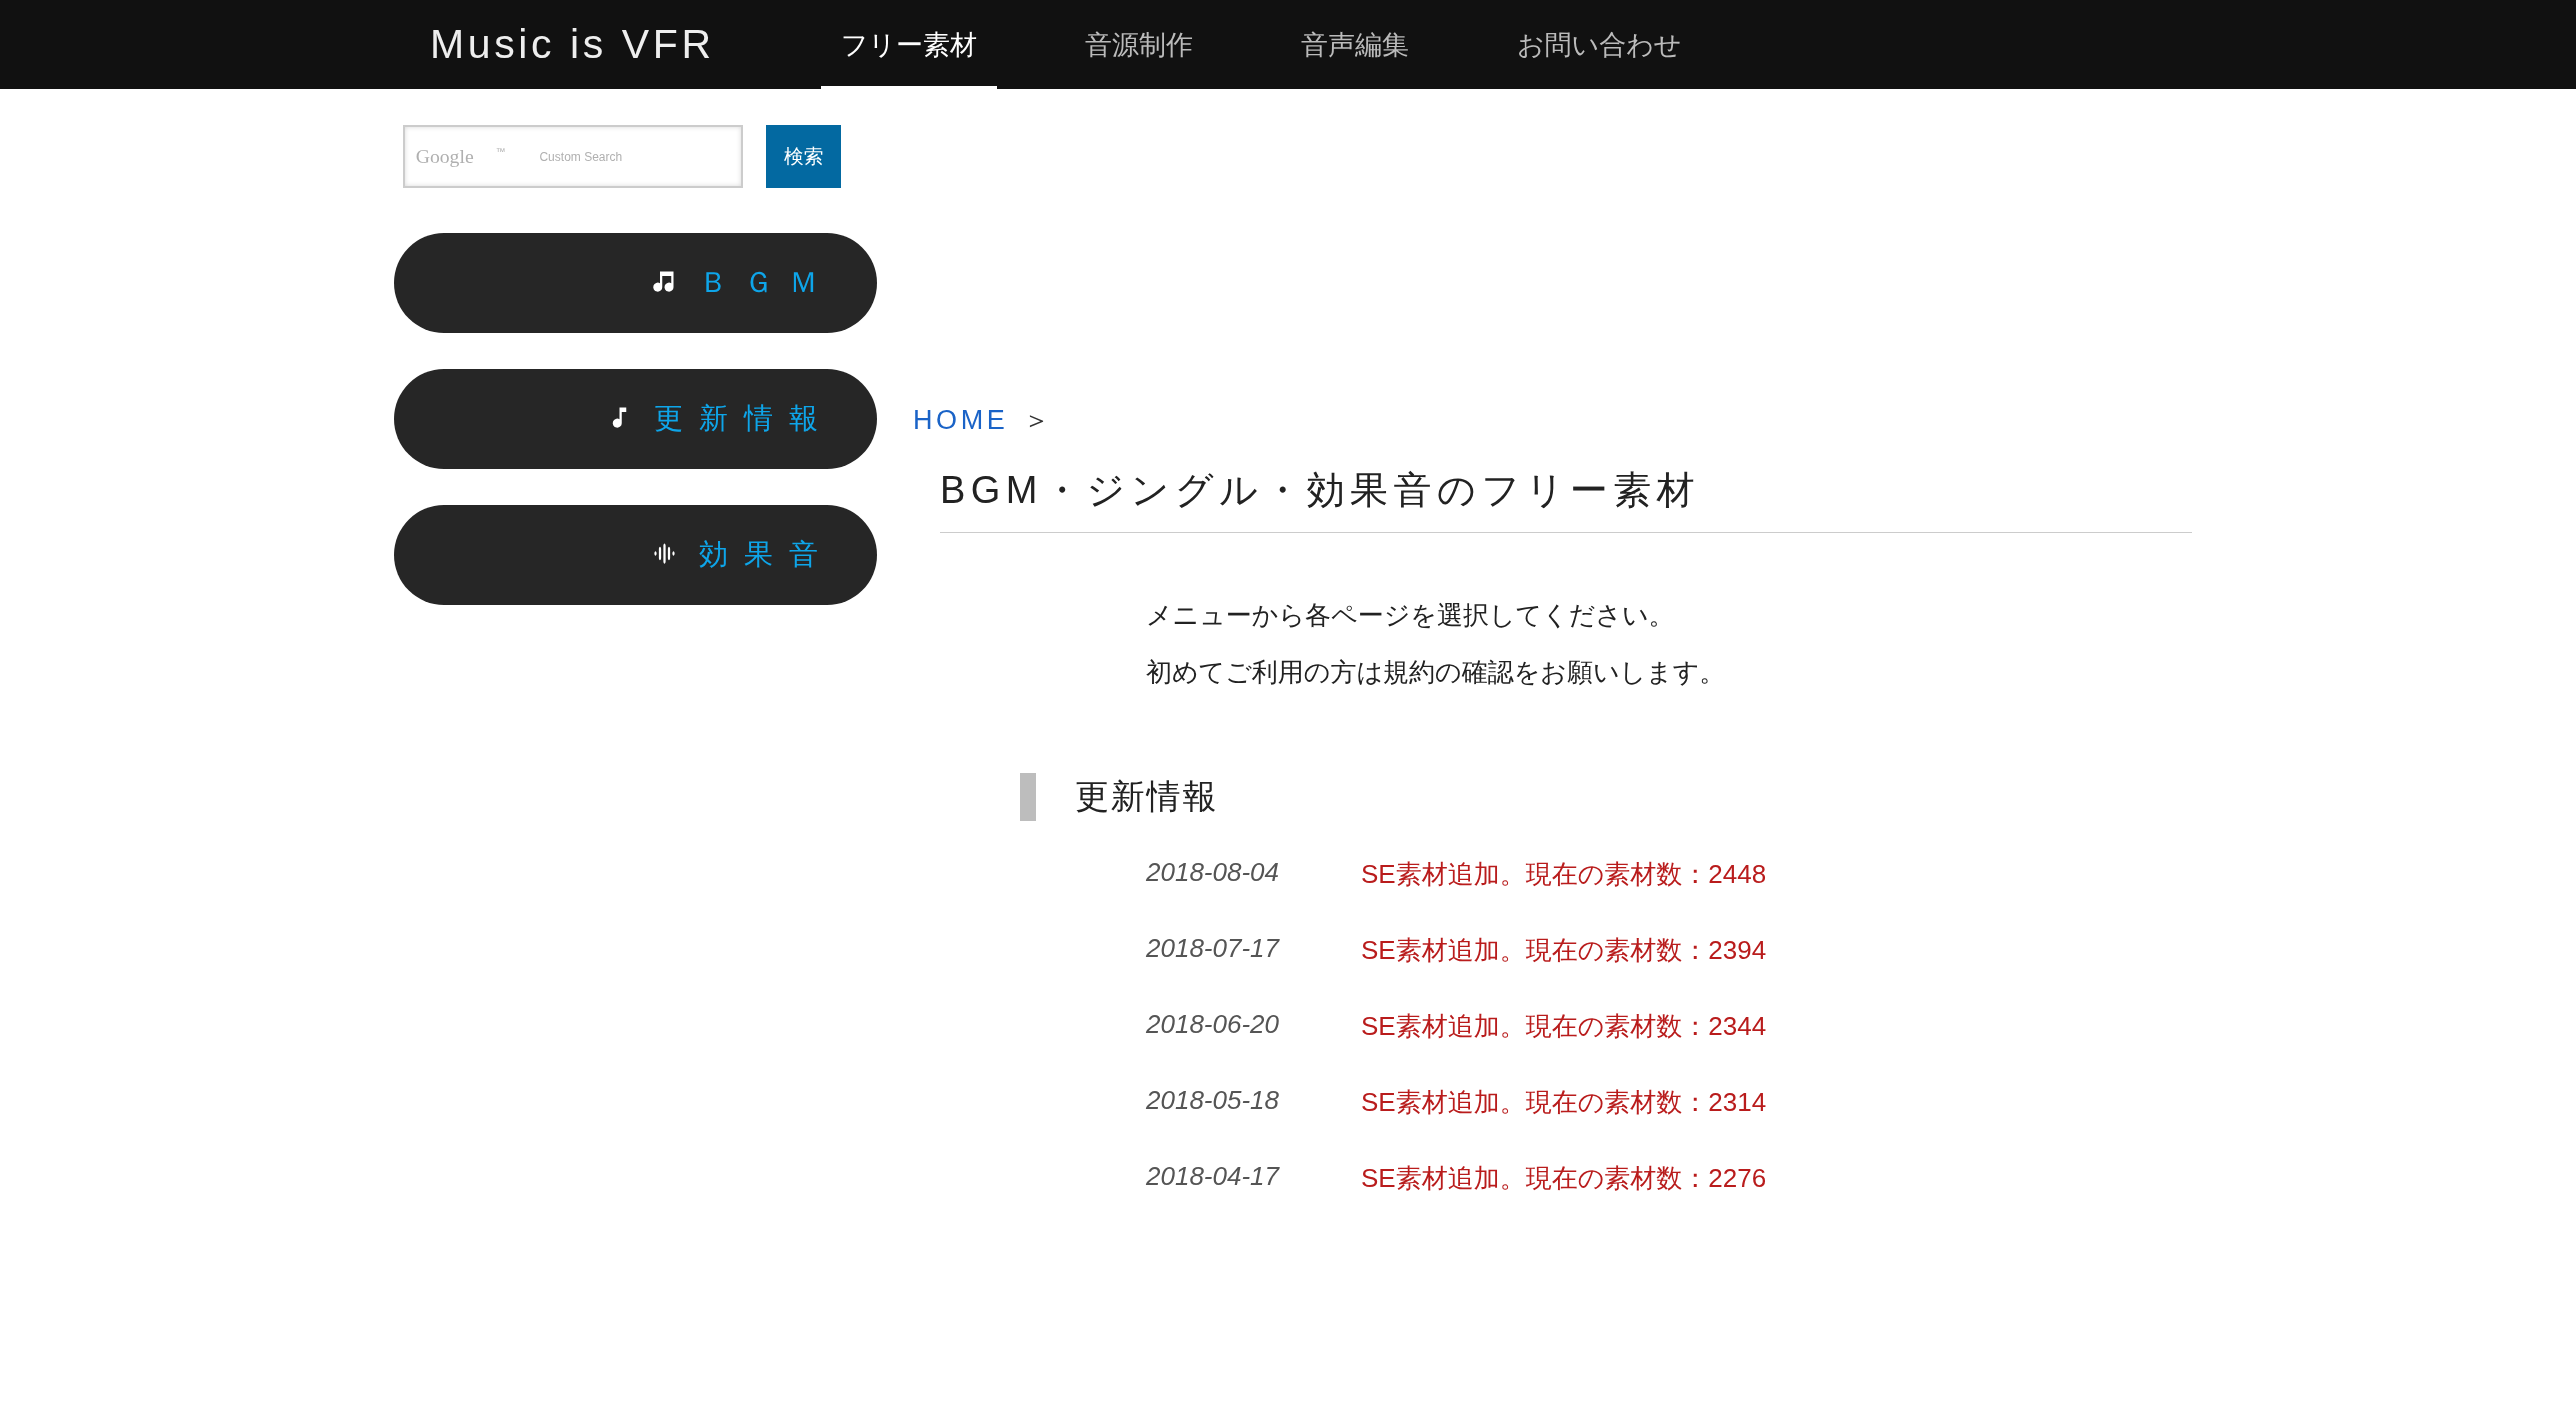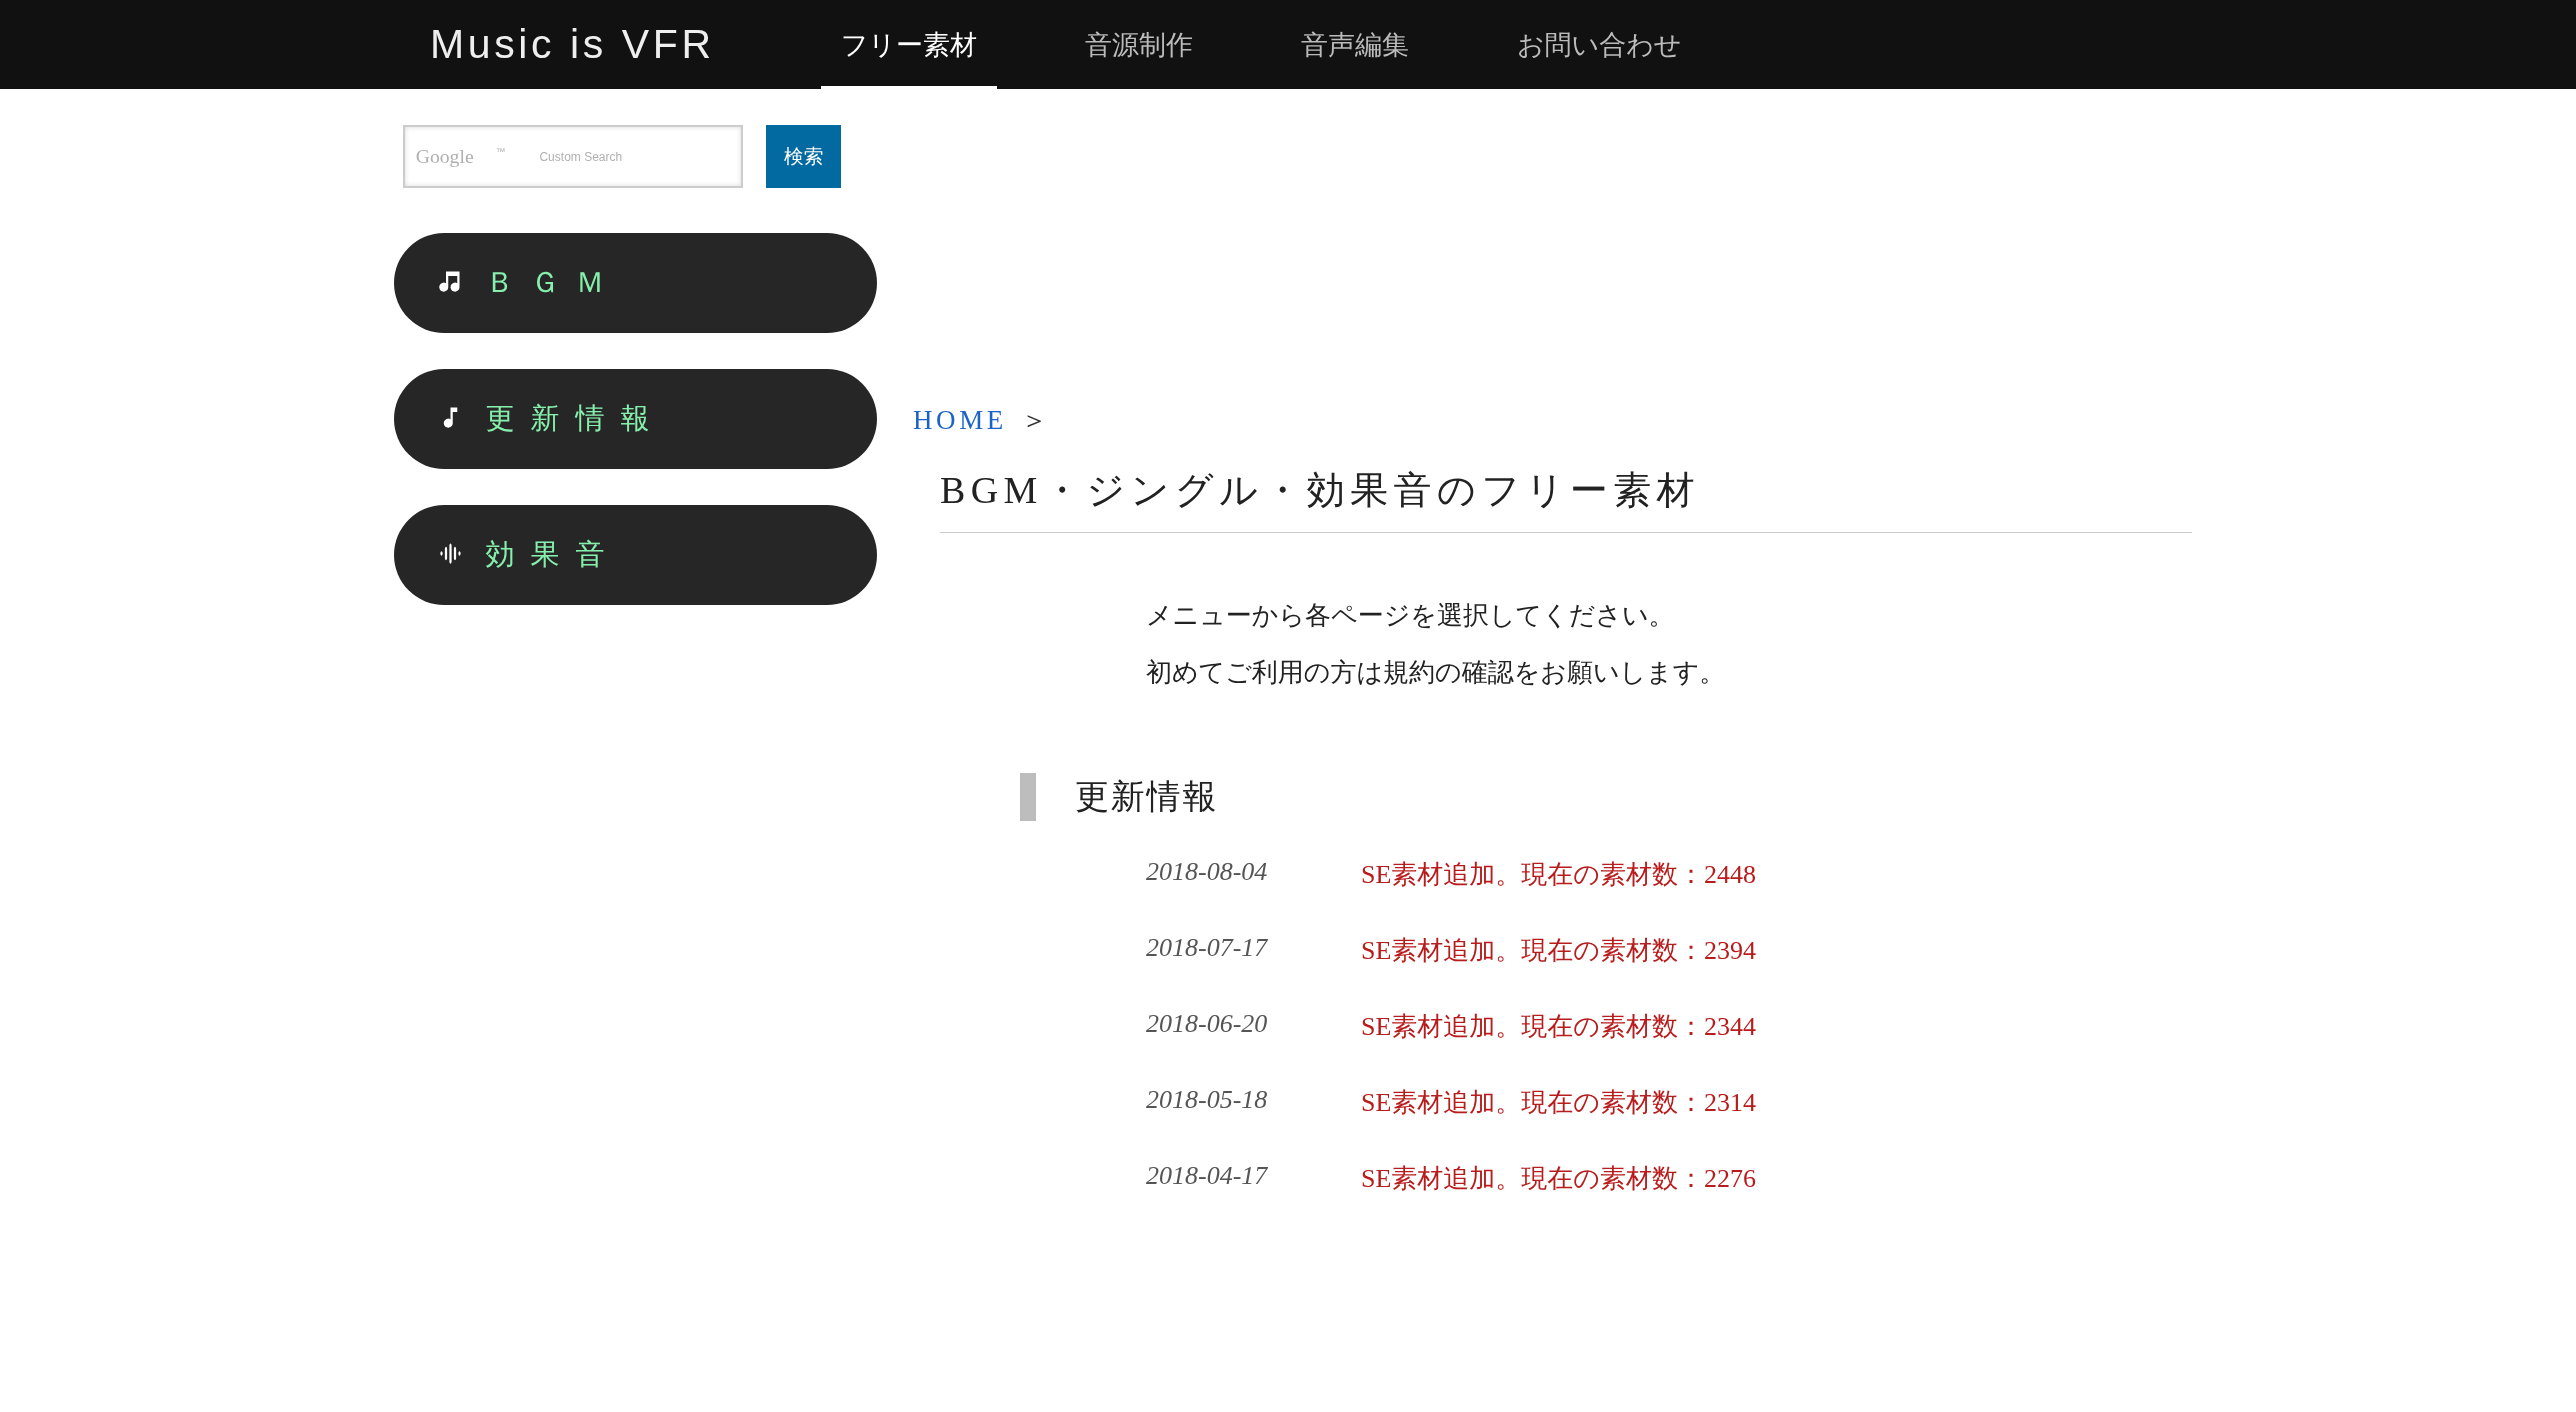--- a/index.html
+++ b/index.html
@@ -19,25 +19,25 @@
 .terms-btn .chk { width: 21.5px; height: 21.5px; }
 .terms-btn span.label { font-size: 27px; letter-spacing: 12.5px; color: #222; }
 
 .search-row { display: flex; gap: 23px; align-items: stretch; margin-bottom: 45px; padding-left: 9px; }
 .search-input { flex: 0 0 340px; height: 63px; border: 2.7px solid #ccc; background: #fff; font-size: 18px; color: #999; padding: 0 10.7px; display: flex; align-items: center; gap: 22px; box-shadow: inset 0 0 5.4px rgba(0,0,0,0.15); }
 .search-input .google { font-family: Georgia, serif; font-size: 19.7px; color: #b0b0b0; }
 .search-input .tm { font-size: 9.8px; color: #b0b0b0; position: relative; top: -5.4px; }
 .search-input .cs { font-size: 12px; color: #b0b0b0; margin-left: 12px; }
 .search-btn { background: #0369a1; color: #fff; border: none; font-size: 19.7px; padding: 0 18px; height: 63px; cursor: pointer; }
 
-.side-pill { background: #262626; color: #86efac; border-radius: 54px; padding: 30px 43px; display: flex; align-items: center; gap: 21.5px; cursor: pointer; margin-bottom: 36px; }
+.side-pill { background: #262626; color: #0ea5e9; border-radius: 54px; padding: 30px 43px; display: flex; align-items: center; gap: 21.5px; cursor: pointer; margin-bottom: 36px; justify-content: flex-end; }
 .side-pill .label { font-size: 29px; letter-spacing: 16px; font-weight: 500; }
 .side-pill svg { width: 27px; height: 27px; fill: #fff; }
 
-.main { flex: 1; padding-right: 68px; font-family: Liberation Serif, serif; }
+.main { flex: 1; padding-right: 68px; }
 .breadcrumb { margin-top: 277px; font-size: 27px; margin-bottom: 27px; }
 .breadcrumb a { color: #1a63c7; text-decoration: none; letter-spacing: 3.6px; }
 .breadcrumb .sep { color: #333; margin-left: 7.2px; }
 
 .page-title { font-size: 38px; letter-spacing: 5.4px; font-weight: 500; padding-bottom: 16px; border-bottom: 1.8px solid #ccc; margin-bottom: 54px; max-width: 1252px; margin-left: 27px; }
 
 .intro { margin-left: 233px; font-size: 26px; line-height: 2.2; margin-bottom: 72px; }
 
 .update-hd { display: flex; align-items: center; gap: 39px; margin-left: 107px; margin-bottom: 36px; }
 .update-hd .bar { width: 16px; height: 48px; background: #bdbdbd; }

